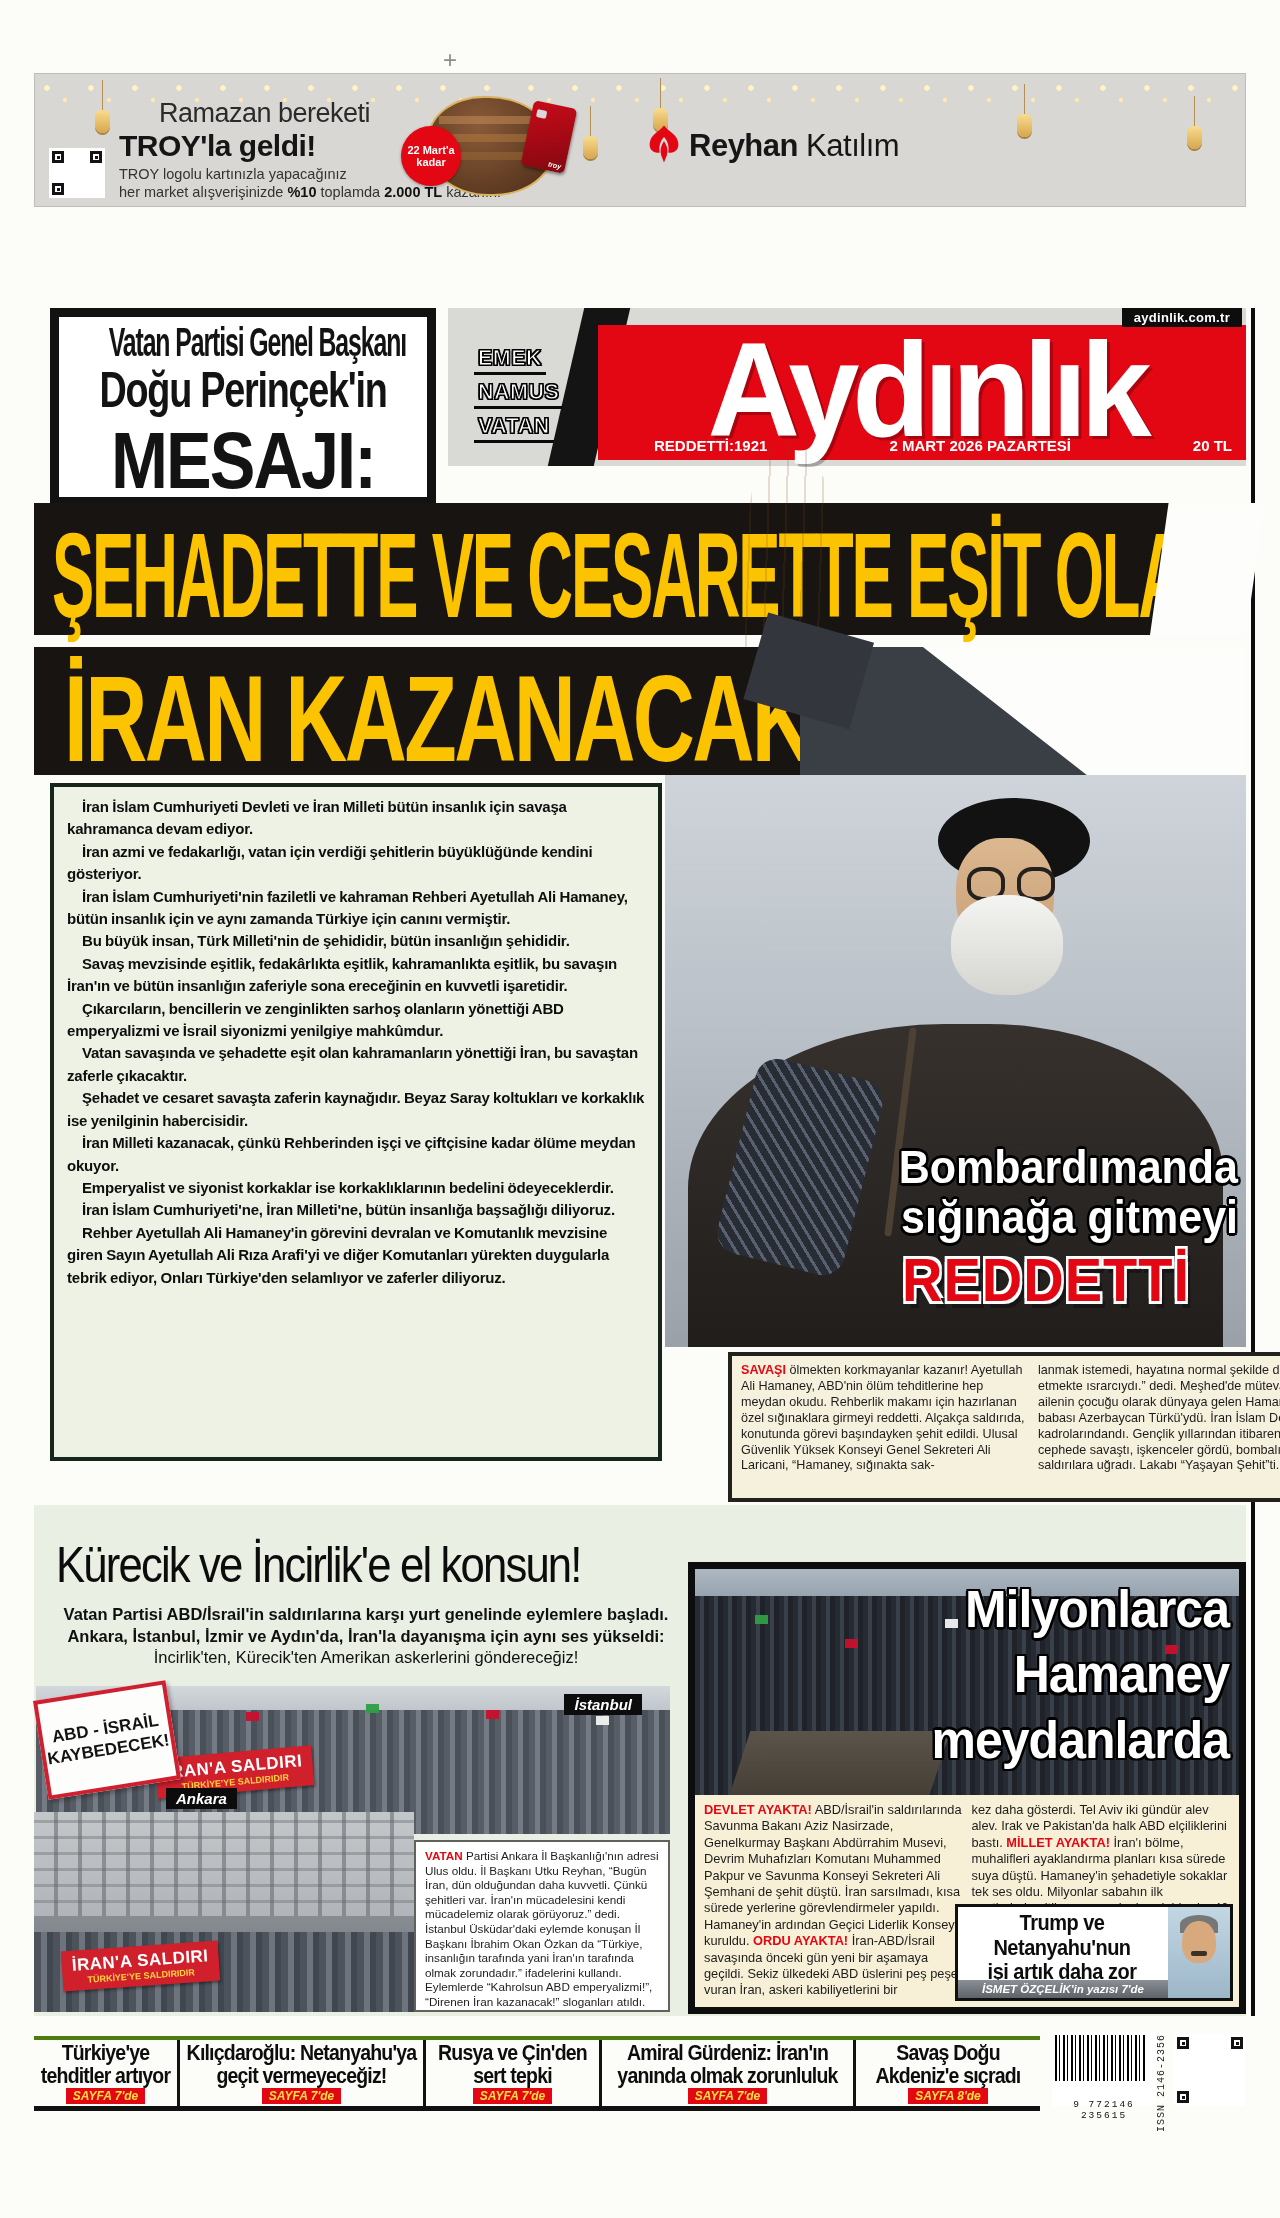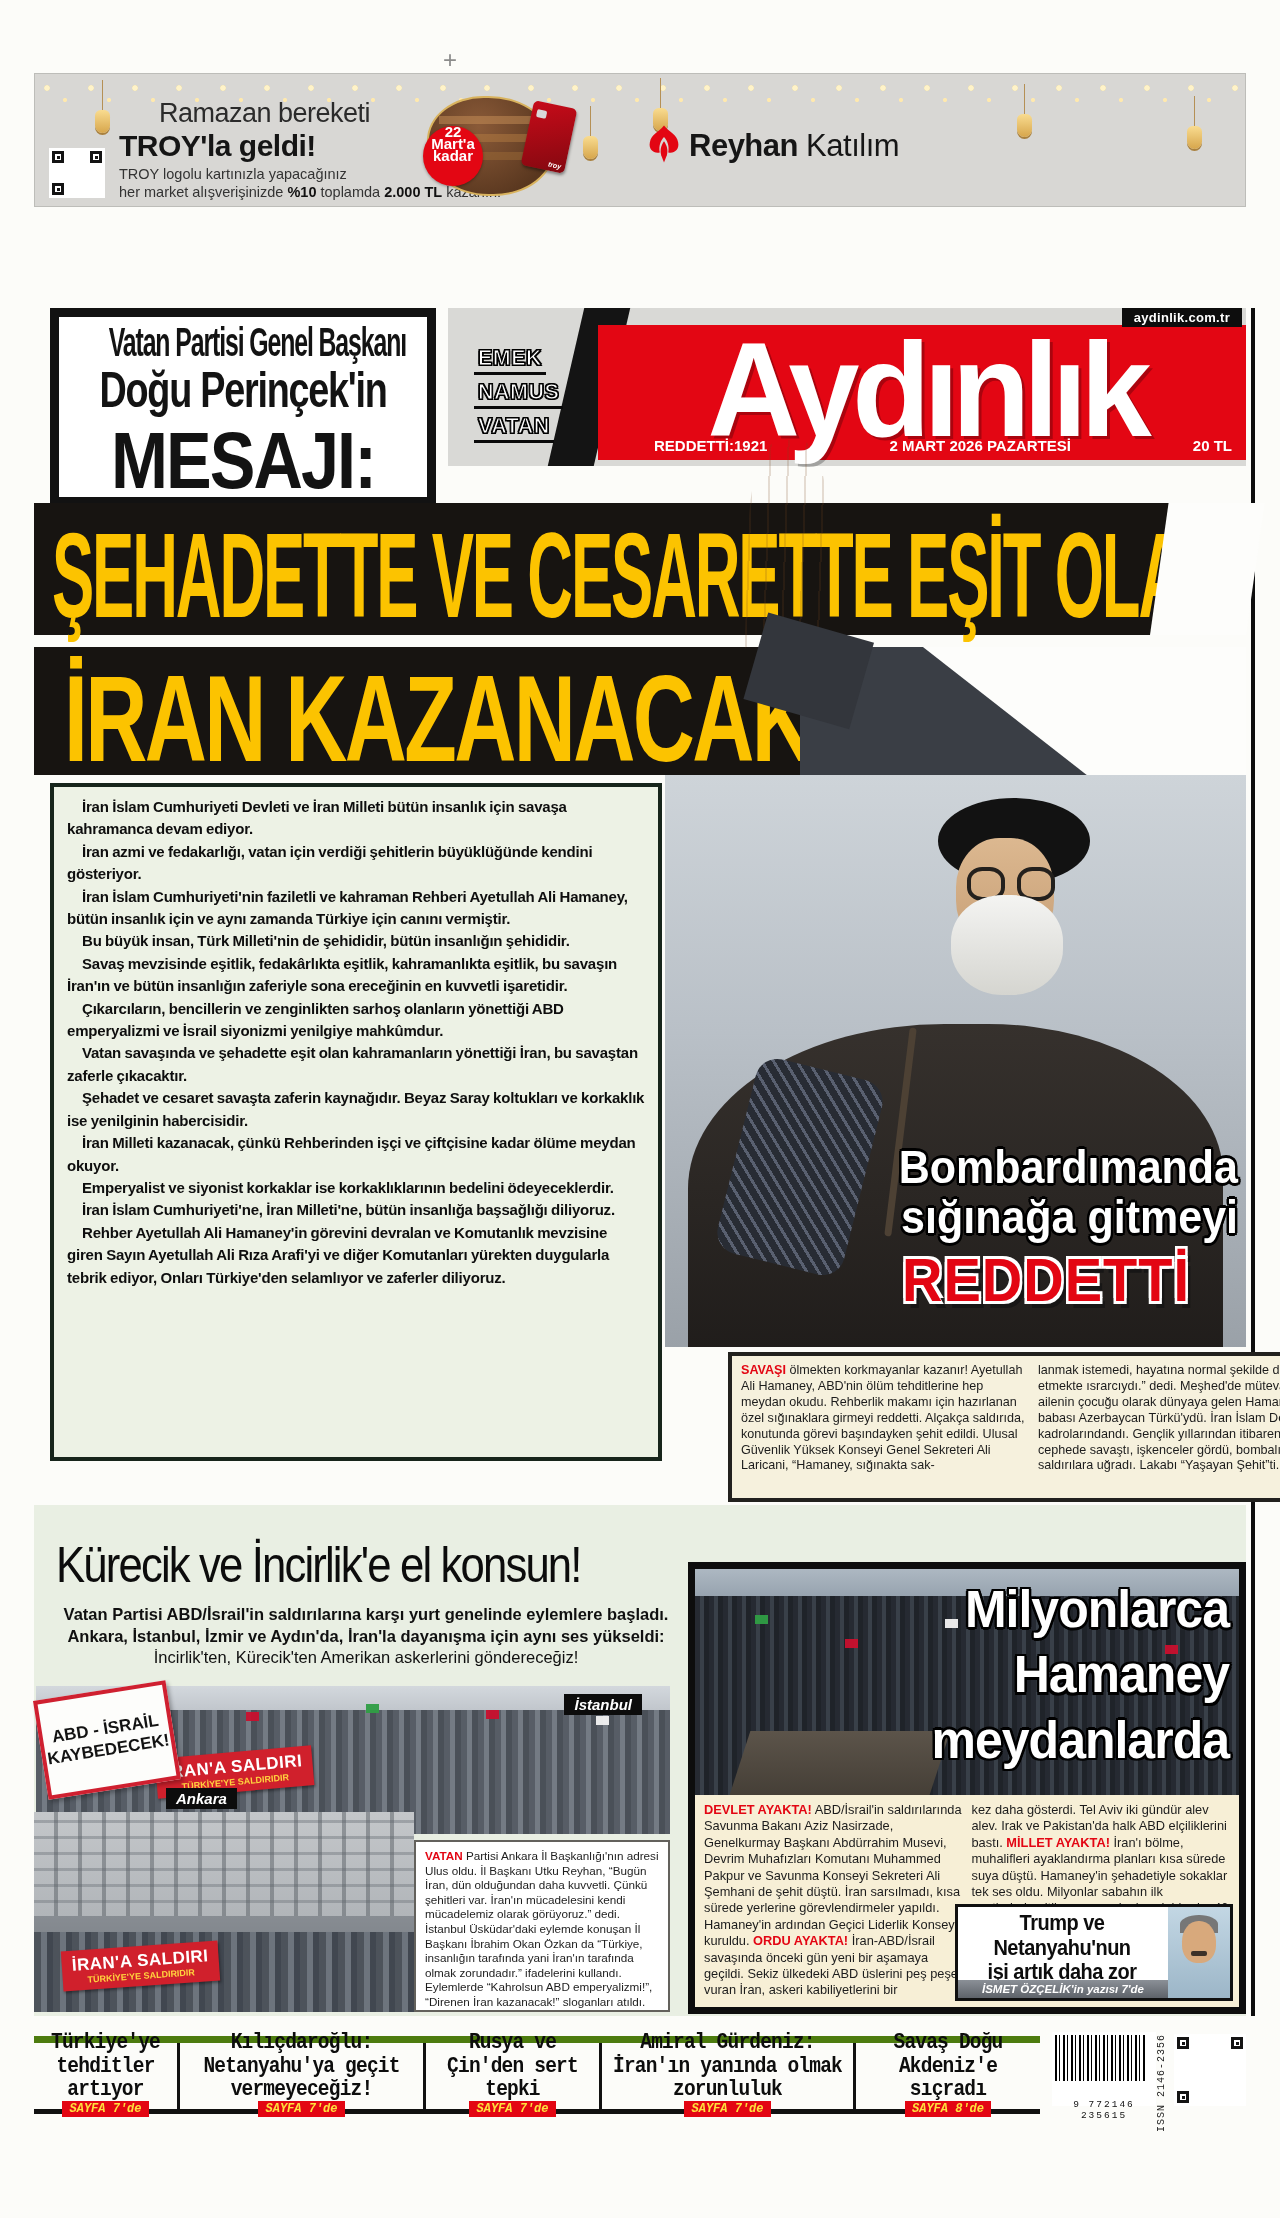--- a/index.html
+++ b/index.html
@@ -28,23 +28,23 @@
   .ad-t3{left:84px;top:92px;font-size:14.5px;color:#333;}
   .ad-t4{left:84px;top:110px;font-size:14.5px;color:#333;}
   .ad-t4 b{color:#111;}
   .ad-photo{left:392px;top:22px;width:124px;height:96px;border:2px solid #d9b35e;border-radius:46% 54% 50% 50%;
     background:radial-gradient(circle at 40% 30%,#8a5a38,#59371f 75%);overflow:hidden;}
   .ad-photo i{position:absolute;left:10px;top:18px;width:104px;height:8px;background:#c89058;opacity:.5;box-shadow:0 18px 0 #b37c42,0 36px 0 #9c6a36;}
   .ad-card{left:492px;top:30px;width:44px;height:66px;border-radius:5px;transform:rotate(12deg);
     background:linear-gradient(160deg,#c70b19,#840810);box-shadow:1px 2px 3px rgba(0,0,0,.4);}
   .ad-card b{position:absolute;right:4px;bottom:3px;color:#fff;font-size:7px;font-style:italic;}
   .ad-card i{position:absolute;left:5px;top:8px;width:10px;height:8px;background:#d9d9d9;border-radius:2px;}
-  .ad-badge{left:388px;top:52px;width:60px;height:60px;border-radius:50%;background:#e30613;color:#fff;
-    display:flex;flex-direction:column;align-items:center;justify-content:flex-start;font-weight:bold;
-    font-size:15px;line-height:12px;text-align:center;box-shadow:0 1px 3px rgba(0,0,0,.35);}
+  .ad-badge{left:366px;top:52px;width:60px;height:60px;border-radius:50%;background:#e30613;color:#fff;
+    display:flex;flex-direction:column;align-items:center;justify-content:center;font-weight:bold;
+    font-size:11px;line-height:12px;text-align:center;box-shadow:0 1px 3px rgba(0,0,0,.35);}
   .ad-brand{left:612px;top:50px;display:flex;align-items:center;gap:8px;}
   .ad-brand .bt{font-size:31px;color:#161616;letter-spacing:-.5px;}
   
   .mesaji{left:50px;top:308px;width:386px;height:198px;background:#fff;border:9px solid #121212;
     box-sizing:border-box;text-align:center;color:#131313;overflow:hidden;}
   .mesaji .l1{margin-top:6px;font-size:34px;font-weight:bold;letter-spacing:-1.5px;transform:scale(.73,1.18);transform-origin:center;white-space:nowrap;}
   .mesaji .l2{font-size:45px;font-weight:bold;letter-spacing:-1.5px;transform:scale(.84,1.12);margin-top:2px;white-space:nowrap;}
   .mesaji .l3{font-size:72px;font-weight:bold;letter-spacing:-2px;transform:scale(.95,1.1);margin-top:4px;white-space:nowrap;}
   
   .mast{left:448px;top:308px;width:798px;height:158px;background:#d9d9d6;}
@@ -157,22 +157,22 @@
      box-sizing:border-box;z-index:6;}
   .trump .tt{margin:6px 70px 0 6px;text-align:center;font-size:20px;line-height:23px;font-weight:bold;
      letter-spacing:-.5px;color:#0d0d0d;transform:scaleY(1.08);}
   .trump .band{position:absolute;left:0;bottom:0;right:62px;background:linear-gradient(#8b9097,#5e636a);
      color:#fff;font-style:italic;font-weight:bold;font-size:11.5px;text-align:center;padding:3px 0;}
   .t-photo{position:absolute;right:0;top:0;width:62px;height:100%;background:linear-gradient(#c3d7e4,#9cb6c8);overflow:hidden;}
   .t-hair{position:absolute;left:12px;top:8px;width:38px;height:18px;background:#777;border-radius:50% 50% 0 0;}
   .t-face{position:absolute;left:14px;top:14px;width:34px;height:42px;background:#d8a97c;border-radius:48% 48% 42% 42%;}
   .t-mus{position:absolute;left:23px;top:44px;width:16px;height:5px;background:#3c3128;border-radius:2px;}
   
-  .strip{left:34px;top:2036px;width:1006px;height:66px;border-top:7px solid #4d7c0f;border-bottom:5px solid #111;
-     box-sizing:content-box;display:flex;background:#fcfcf9;font-family:Liberation Mono, monospace;}
+  .strip{left:34px;top:2036px;width:1006px;height:66px;border-top:4px solid #4d7c0f;border-bottom:5px solid #111;
+     box-sizing:content-box;display:flex;background:#fcfcf9;}
   .cell{border-right:3px solid #111;display:flex;flex-direction:column;align-items:center;justify-content:center;
      padding:2px 4px;box-sizing:border-box;}
   .cell:last-child{border-right:none;}
   .cell .ti{font-weight:bold;font-size:19.5px;line-height:21px;text-align:center;color:#0d0d0d;
      letter-spacing:-.8px;transform:scaleY(1.12);}
   .tag{background:#e30613;color:#ffe13d;font-weight:bold;font-style:italic;font-size:12px;padding:1px 7px;margin-top:3px;}
   .bc-box{left:1052px;top:2032px;width:104px;height:74px;background:#fff;padding:3px;box-sizing:border-box;}
   .bars{width:92px;height:46px;background:repeating-linear-gradient(90deg,#000 0 2px,#fff 2px 4px,#000 4px 5px,#fff 5px 8px);}
   .bc-digits{font-size:9.5px;letter-spacing:2px;color:#111;text-align:center;margin-top:18px;font-family:"Liberation Mono",monospace;}
   .issn{left:1156px;top:2034px;font-size:10px;color:#222;writing-mode:vertical-rl;transform:rotate(180deg);

